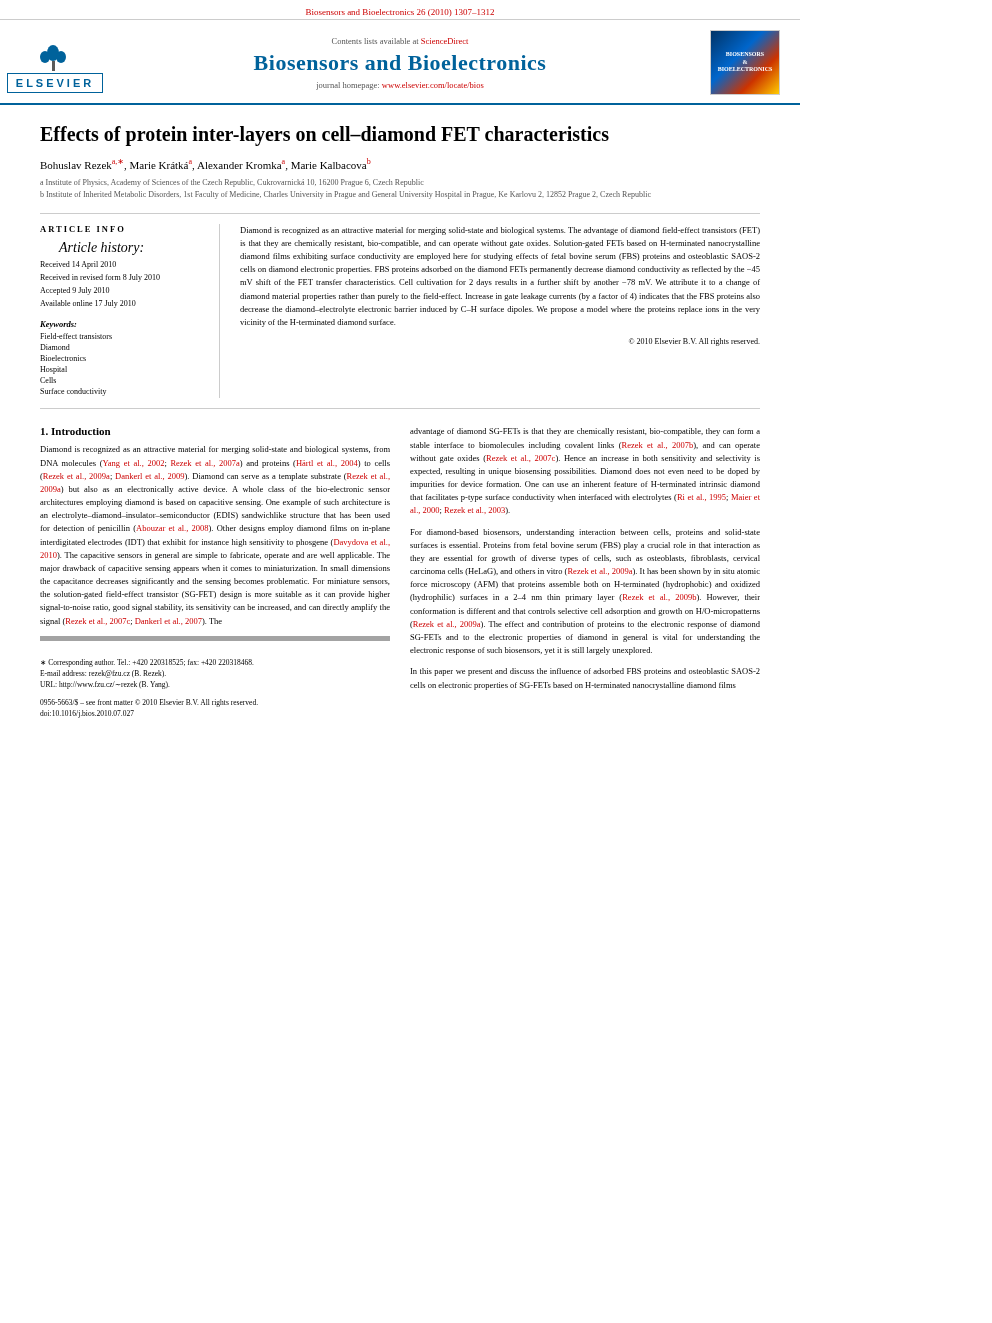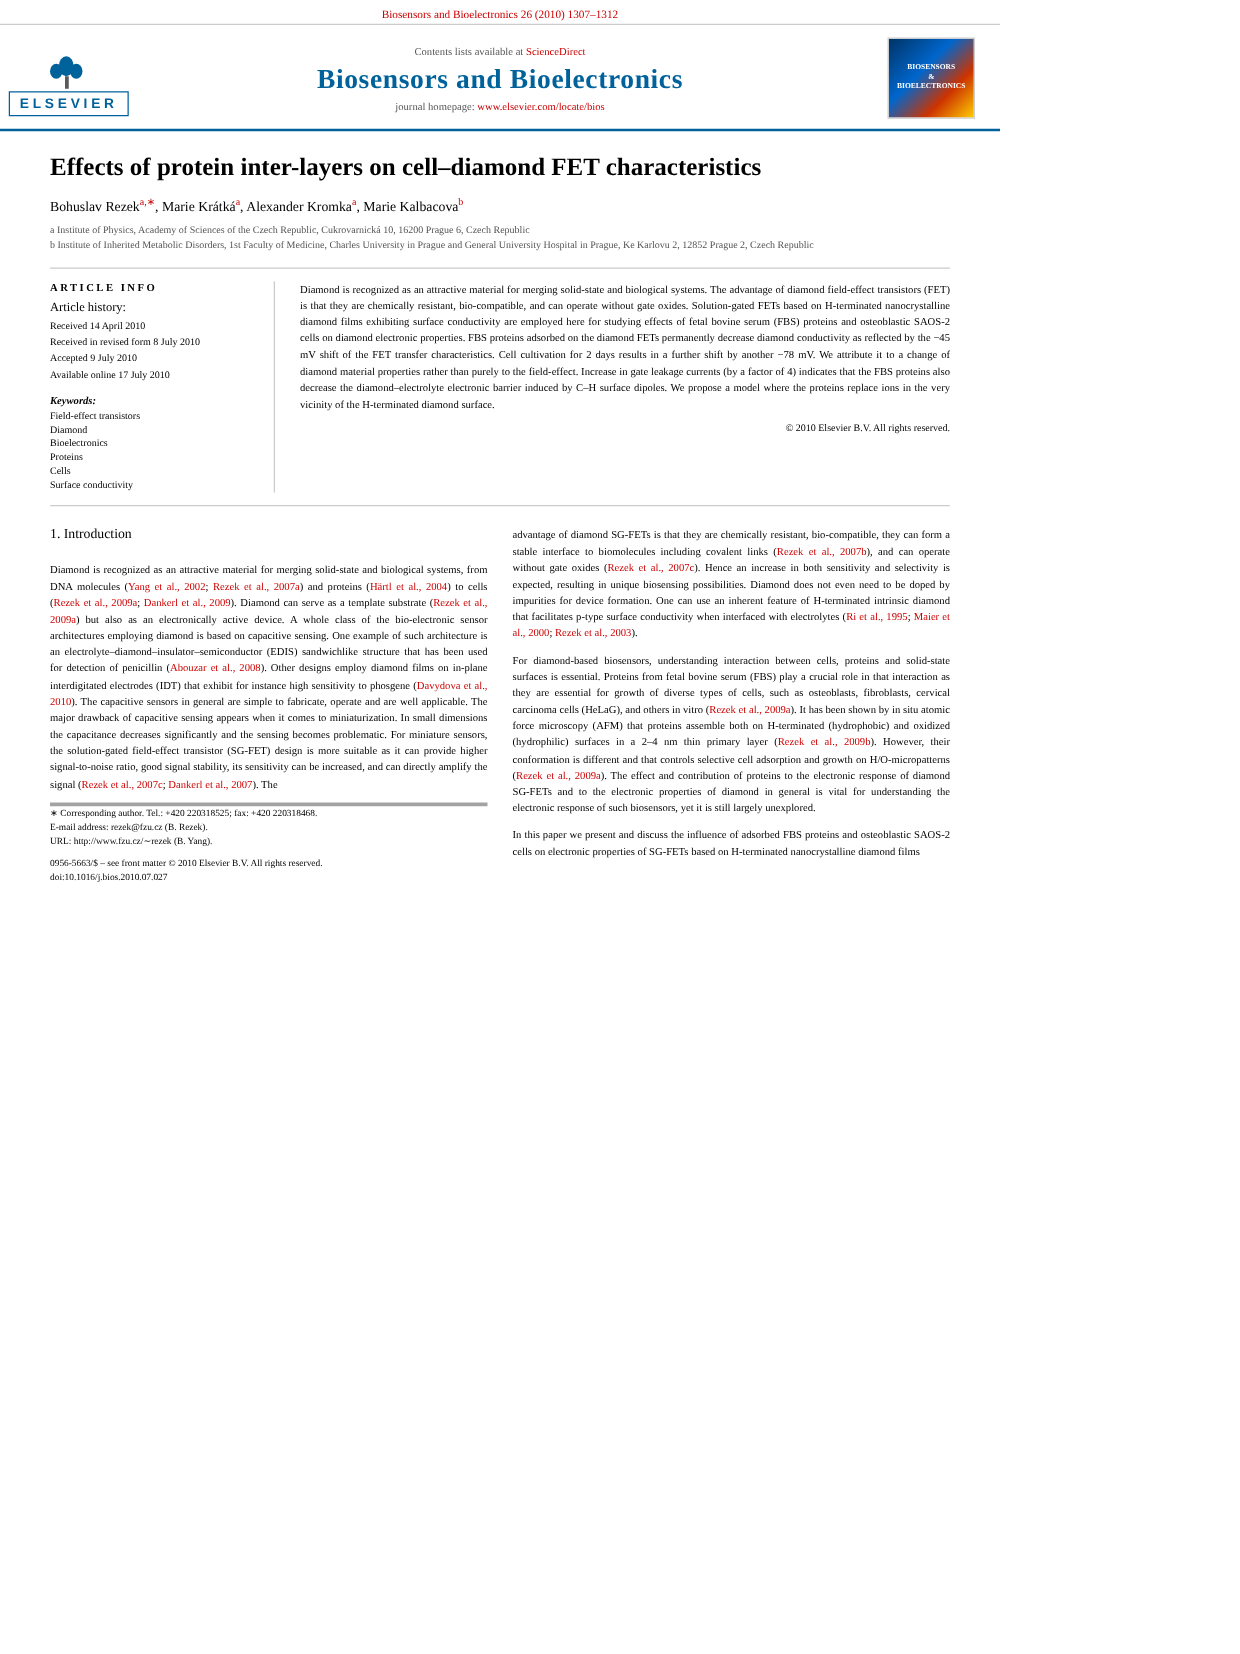--- a/index.html
+++ b/index.html
@@ -144,22 +144,24 @@
       color: #000;
       margin-bottom: 6px;
     }
 
     .article-history {
       font-size: 8px;
       color: #000;
       margin-bottom: 10px;
     }
     .article-history .history-label {
-      font-size: 10px;
+      font-style: italic;
+      font-size: 14px;
       margin-bottom: 3px;
+      margin-left: 19px;
     }
     .article-history .history-row {
       margin-bottom: 2px;
       line-height: 1.4;
     }
 
     .keywords-section {
       margin-top: 8px;
     }
     .keywords-label {
@@ -196,41 +198,41 @@
     }
     .body-left {
       flex: 1;
     }
     .body-right {
       flex: 1;
     }
 
     .section-heading {
       font-size: 11px;
-      font-weight: normal;
-      margin-bottom: 16px;
+      font-weight: bold;
+      margin-bottom: 6px;
       color: #000;
     }
 
     .body-text {
       font-size: 8.5px;
       line-height: 1.55;
       color: #000;
       text-align: justify;
       margin-bottom: 8px;
     }
     .body-text a {
       color: #c00;
       text-decoration: none;
     }
 
     .footnote-section {
-      border-top: 3px solid #a3a3a3;
+      border-top: 5px solid #a3a3a3;
       margin-top: 4px;
-      padding-top: 0;
+      padding-top: 16px;
       font-size: 7.5px;
       color: #000;
       line-height: 1.5;
     }
 
     .elsevier-logo-box {
       display: flex;
       flex-direction: column;
       align-items: center;
     }
@@ -314,21 +316,21 @@
           <div class="history-row">Received in revised form 8 July 2010</div>
           <div class="history-row">Accepted 9 July 2010</div>
           <div class="history-row">Available online 17 July 2010</div>
         </div>
 
         <div class="keywords-section">
           <div class="keywords-label">Keywords:</div>
           <div class="keyword-item">Field-effect transistors</div>
           <div class="keyword-item">Diamond</div>
           <div class="keyword-item">Bioelectronics</div>
-          <div class="keyword-item">Proteins</div>
+          <div class="keyword-item">Hospital</div>
           <div class="keyword-item">Cells</div>
           <div class="keyword-item">Surface conductivity</div>
         </div>
       </div>
 
       <div class="abstract-col">
         <div class="abstract-text">Diamond is recognized as an attractive material for merging solid-state and biological systems. The advantage of diamond field-effect transistors (FET) is that they are chemically resistant, bio-compatible, and can operate without gate oxides. Solution-gated FETs based on H-terminated nanocrystalline diamond films exhibiting surface conductivity are employed here for studying effects of fetal bovine serum (FBS) proteins and osteoblastic SAOS-2 cells on diamond electronic properties. FBS proteins adsorbed on the diamond FETs permanently decrease diamond conductivity as reflected by the −45 mV shift of the FET transfer characteristics. Cell cultivation for 2 days results in a further shift by another −78 mV. We attribute it to a change of diamond material properties rather than purely to the field-effect. Increase in gate leakage currents (by a factor of 4) indicates that the FBS proteins also decrease the diamond–electrolyte electronic barrier induced by C–H surface dipoles. We propose a model where the proteins replace ions in the very vicinity of the H-terminated diamond surface.</div>
         <div class="copyright-line">© 2010 Elsevier B.V. All rights reserved.</div>
       </div>
     </div>

